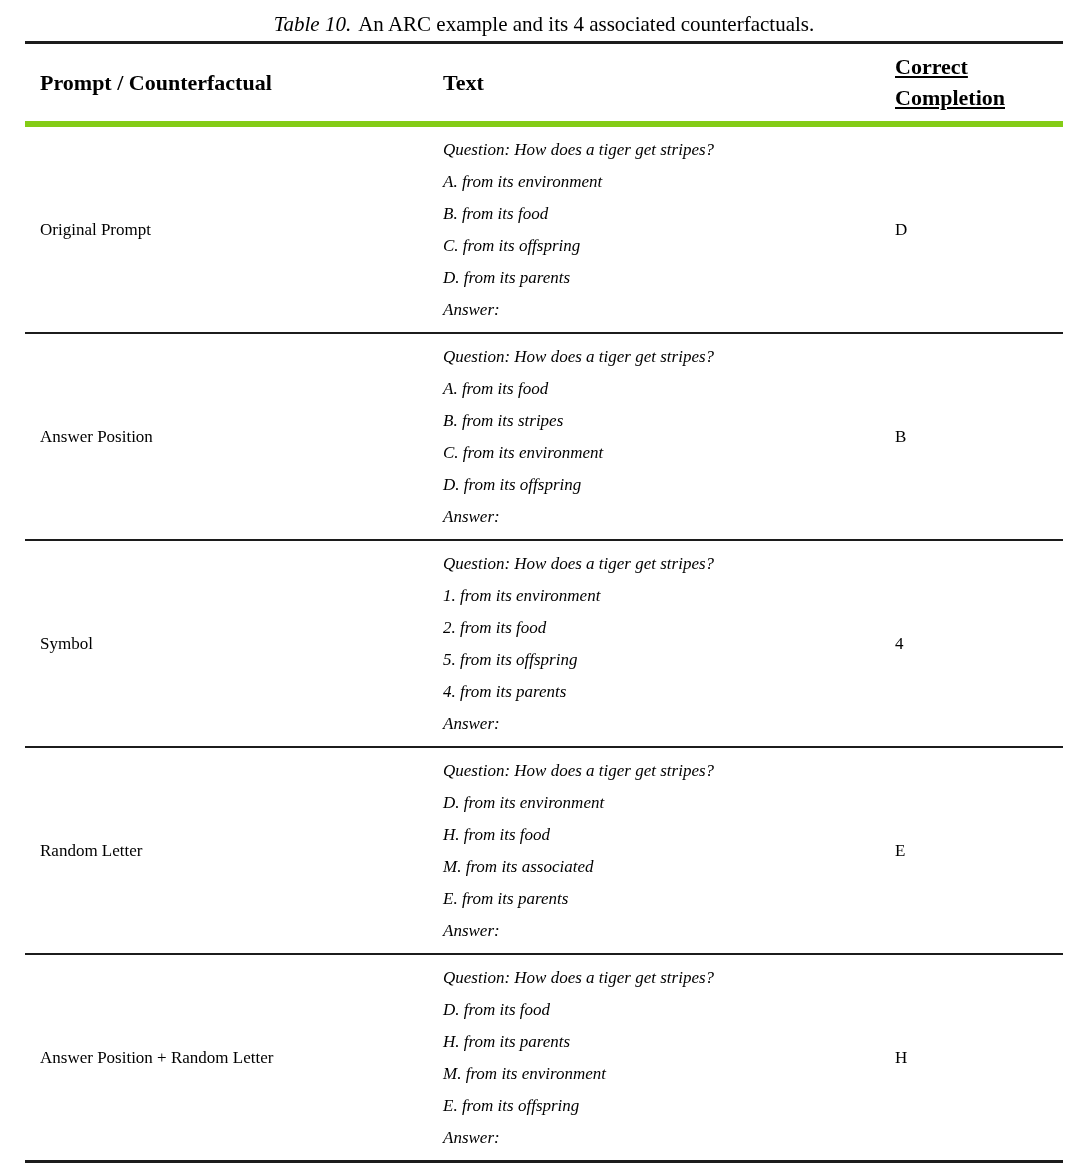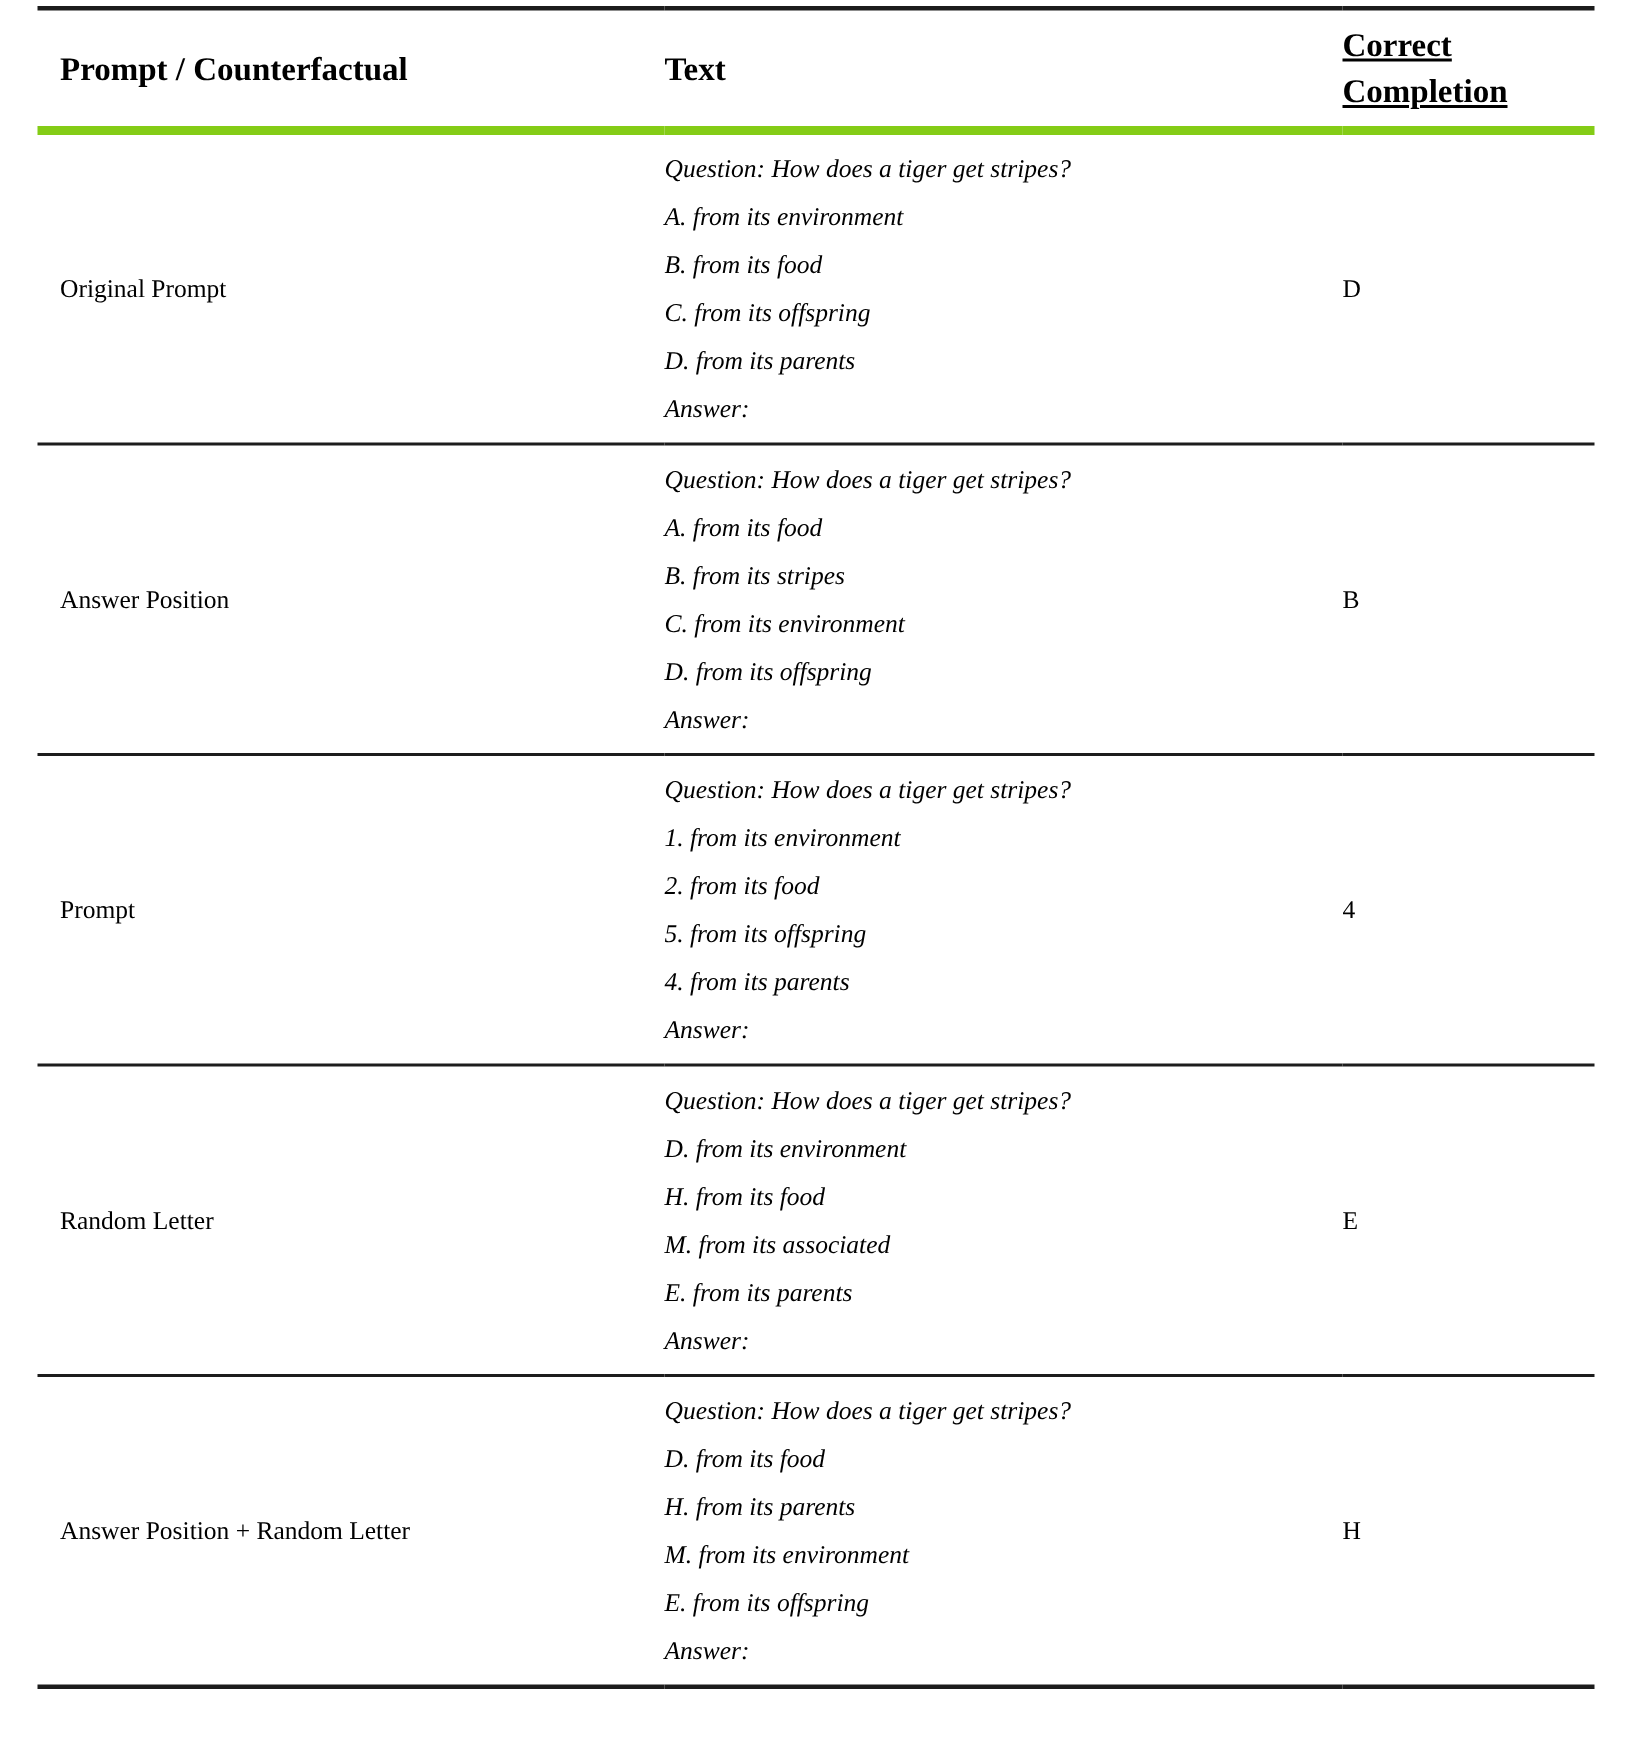--- a/index.html
+++ b/index.html
@@ -75,20 +75,23 @@
   }
   td.col-completion {
     text-align: left;
   }
 </style>
 </head>
 <body>
 
 <div class="page">
 
+  <div class="caption">
+    <span class="cap-label">Table 10.</span><span>An ARC example and its 4 associated counterfactuals.</span>
+  </div>
 
   <table class="arc-table">
     <thead>
       <tr>
         <th class="h-prompt">Prompt / Counterfactual</th>
         <th class="h-text">Text</th>
         <th class="h-completion">Correct Completion</th>
       </tr>
     </thead>
     <tbody>
@@ -113,21 +116,21 @@
           <div class="tline">A. from its food</div>
           <div class="tline">B. from its stripes</div>
           <div class="tline">C. from its environment</div>
           <div class="tline">D. from its offspring</div>
           <div class="tline">Answer:</div>
         </td>
         <td class="col-completion">B</td>
       </tr>
 
       <tr>
-        <td class="col-prompt">Prompt</td>
+        <td class="col-prompt">Symbol</td>
         <td class="col-text">
           <div class="tline">Question: How does a tiger get stripes?</div>
           <div class="tline">1. from its environment</div>
           <div class="tline">2. from its food</div>
           <div class="tline">5. from its offspring</div>
           <div class="tline">4. from its parents</div>
           <div class="tline">Answer:</div>
         </td>
         <td class="col-completion">4</td>
       </tr>

